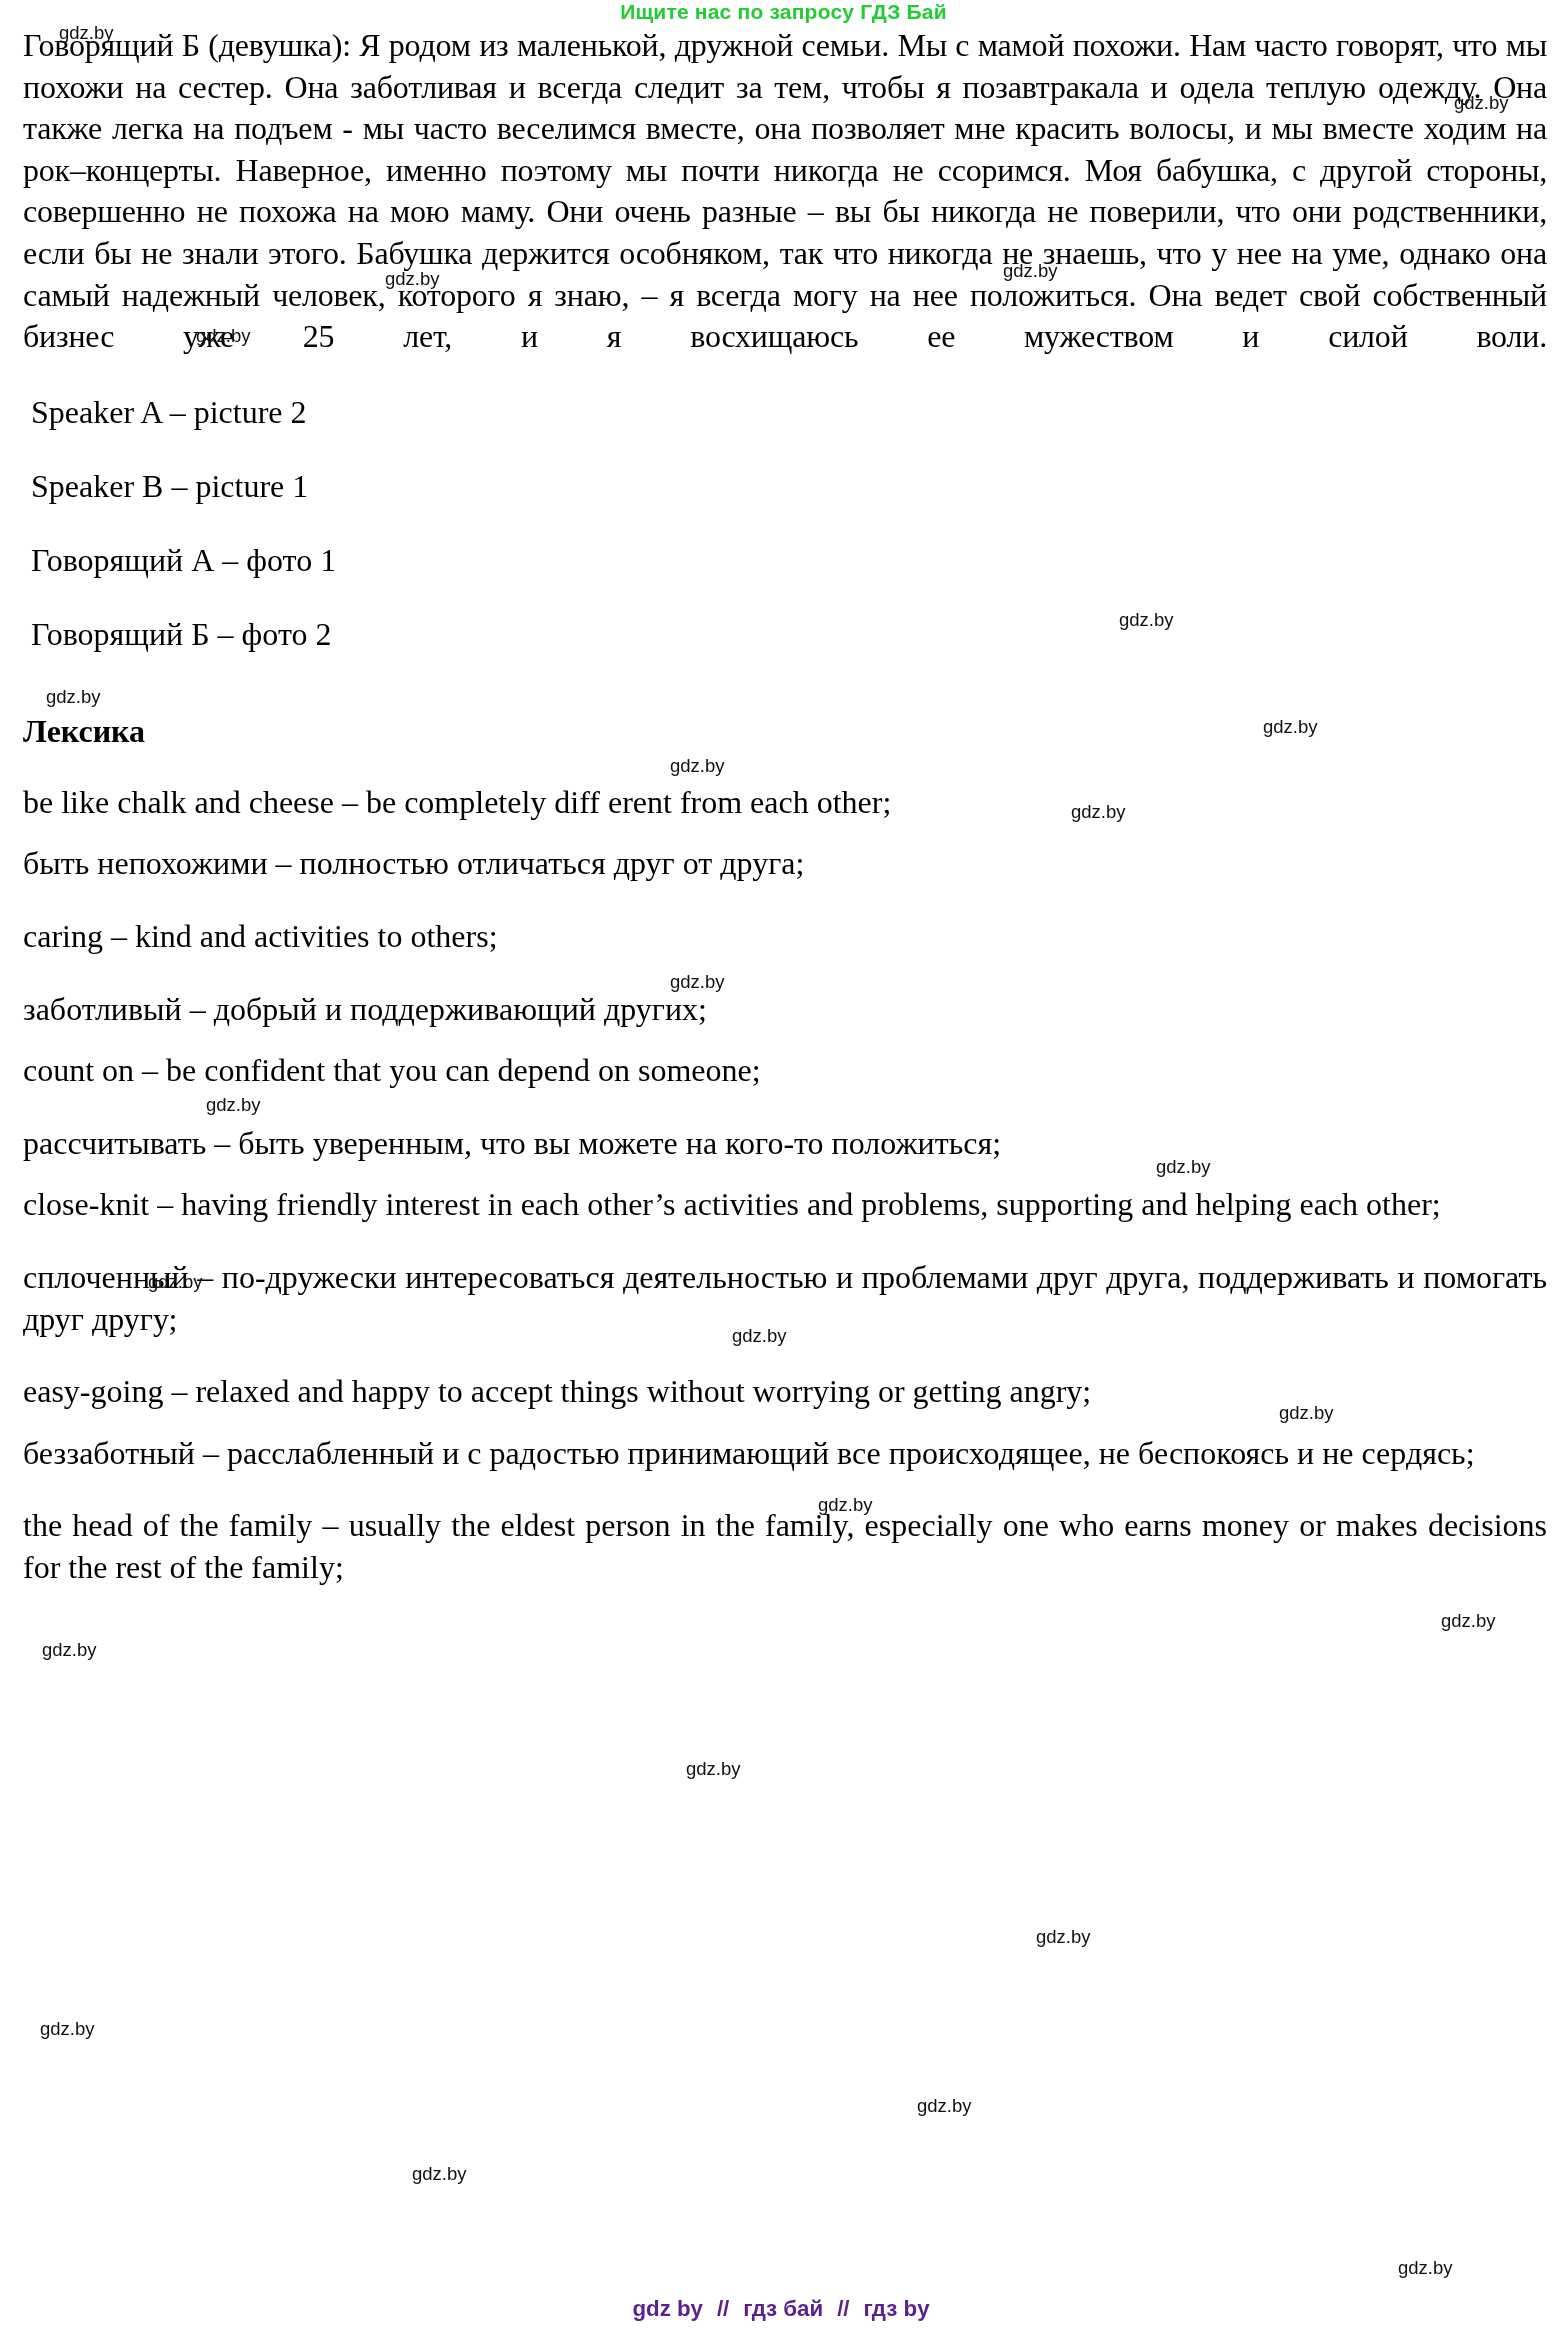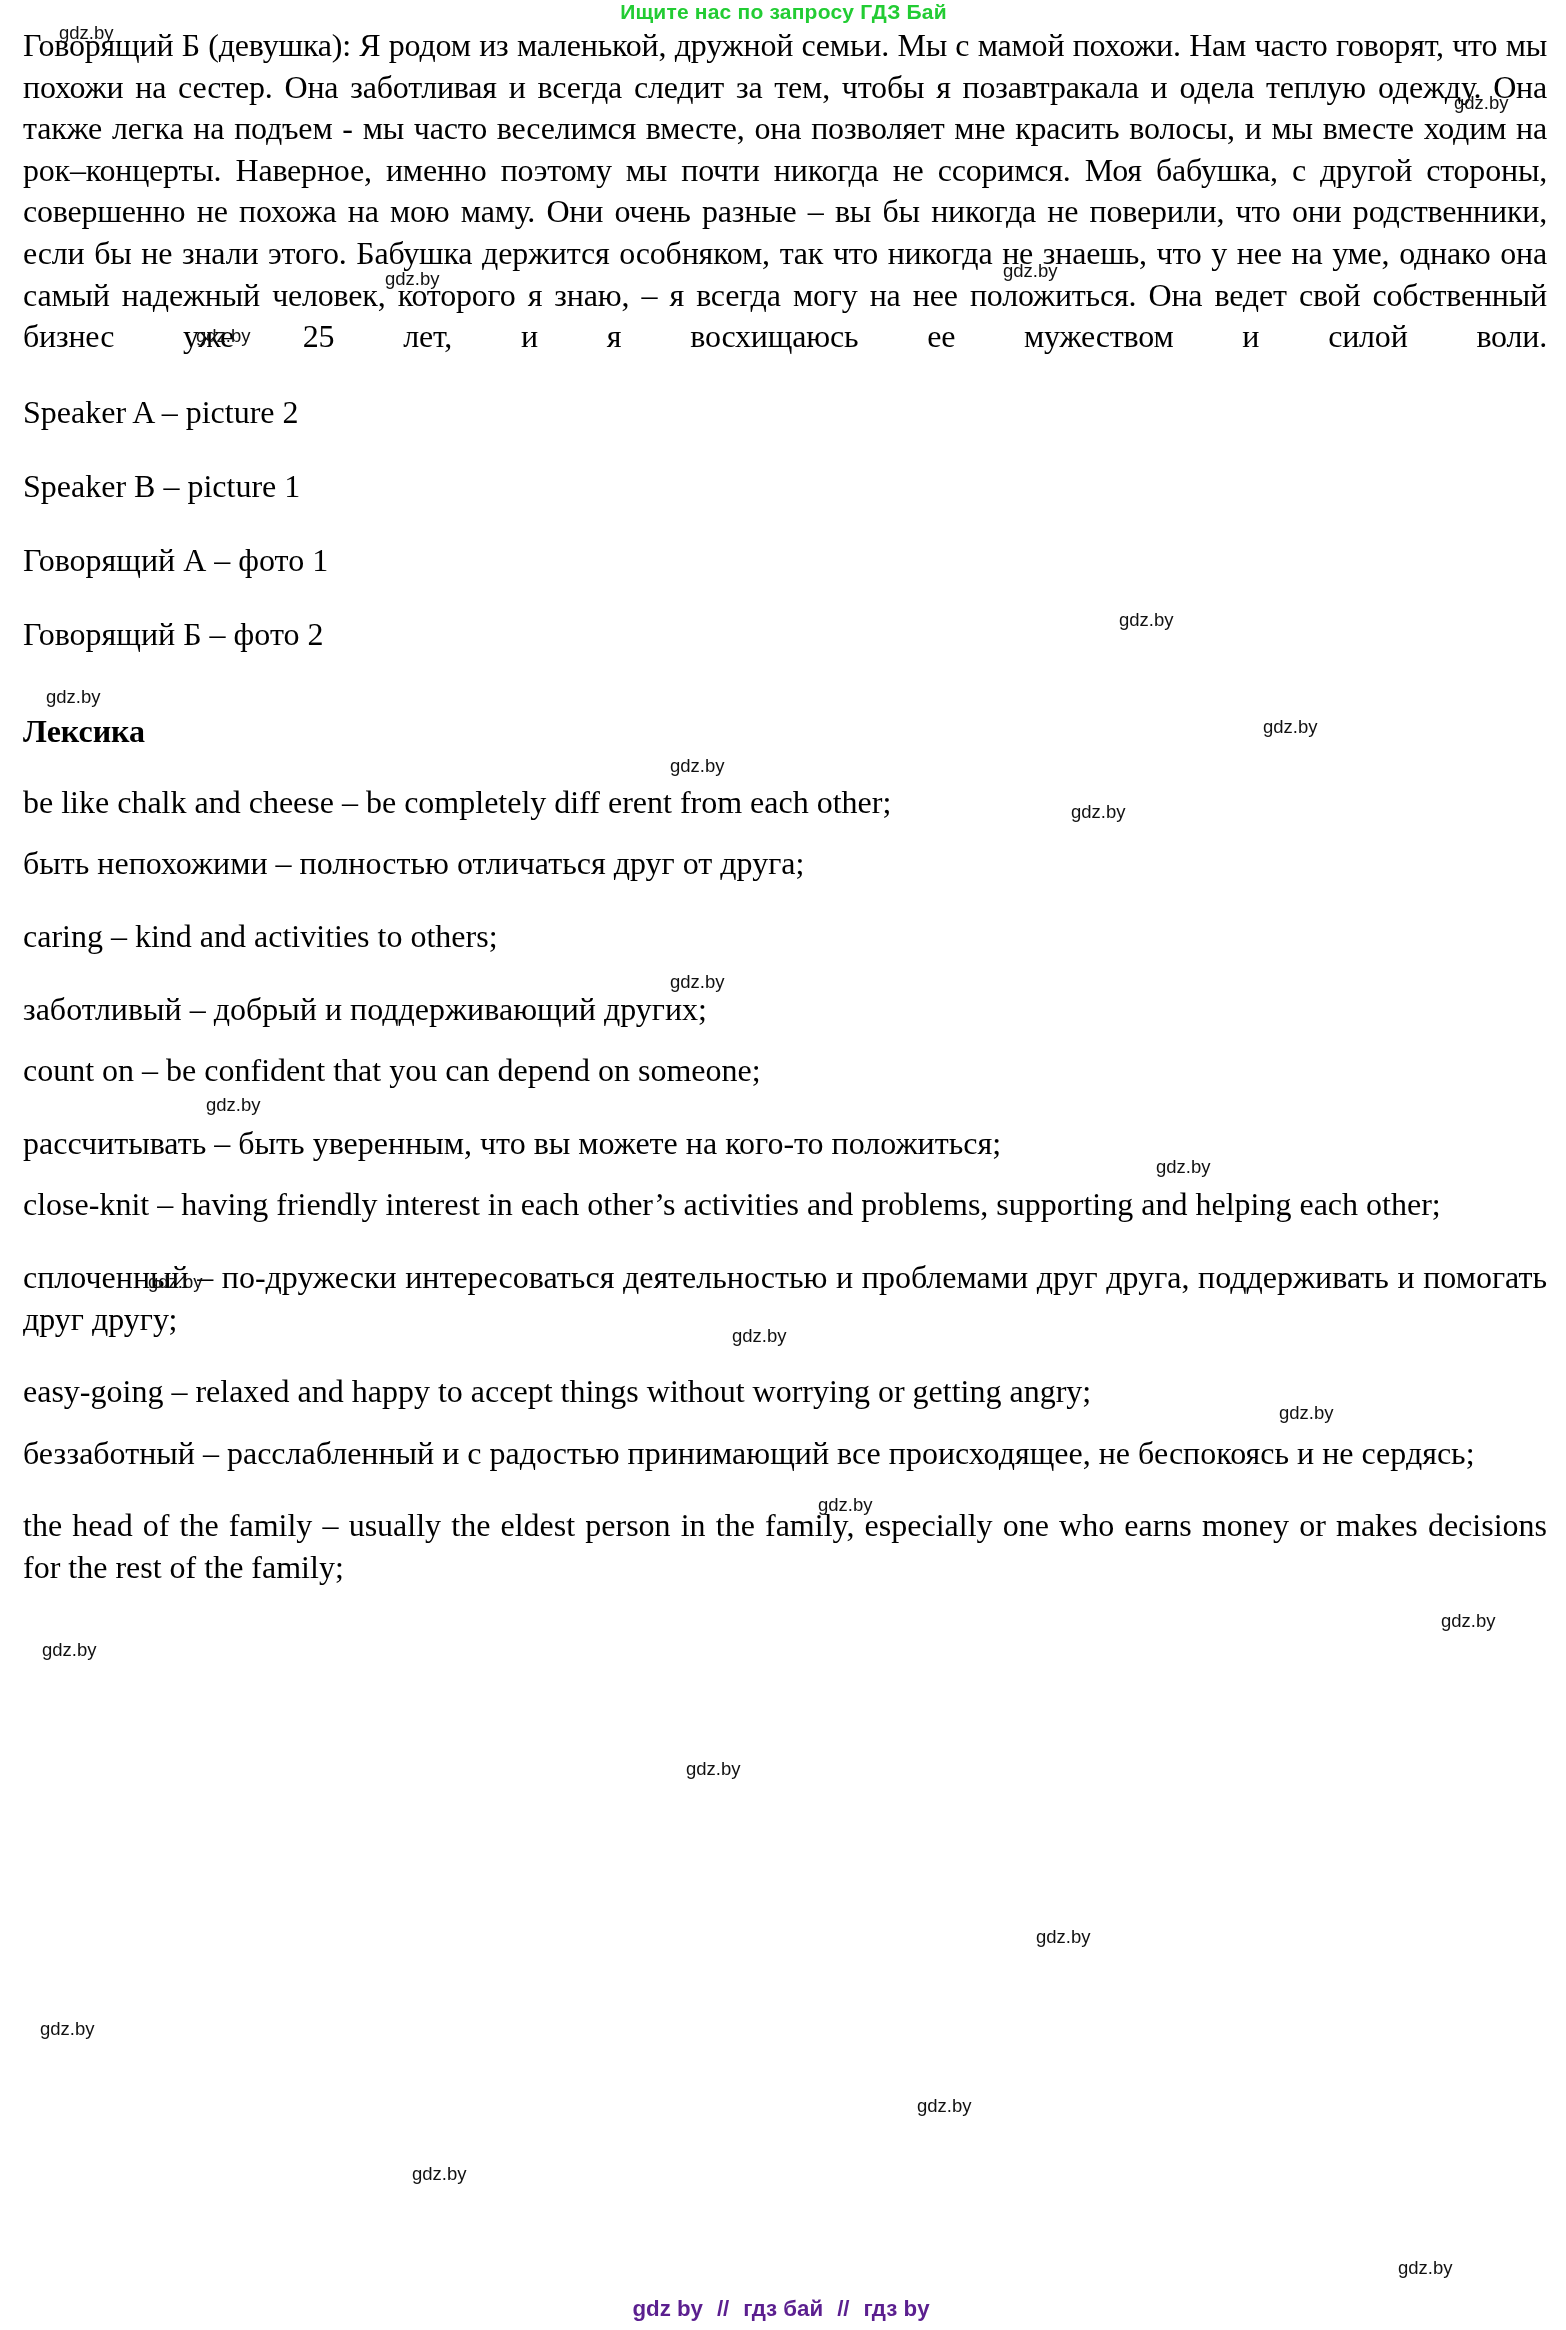--- a/index.html
+++ b/index.html
@@ -55,21 +55,21 @@
     text-justify: inter-word;
     letter-spacing: -0.2px;
   }
   p.para.last-justify {
     text-align-last: justify;
   }
   .spacer-md { height: 23px; }
   .spacer-lg { height: 34px; }
 
   .answer-line {
-    margin: 0 0 34px 0;
+    margin: 0 0 34px 8px;
     font-size: 32px;
     line-height: 1.25;
   }
 
   .heading {
     margin: 0;
     font-size: 32px;
     font-weight: 700;
     line-height: 1.25;
   }

